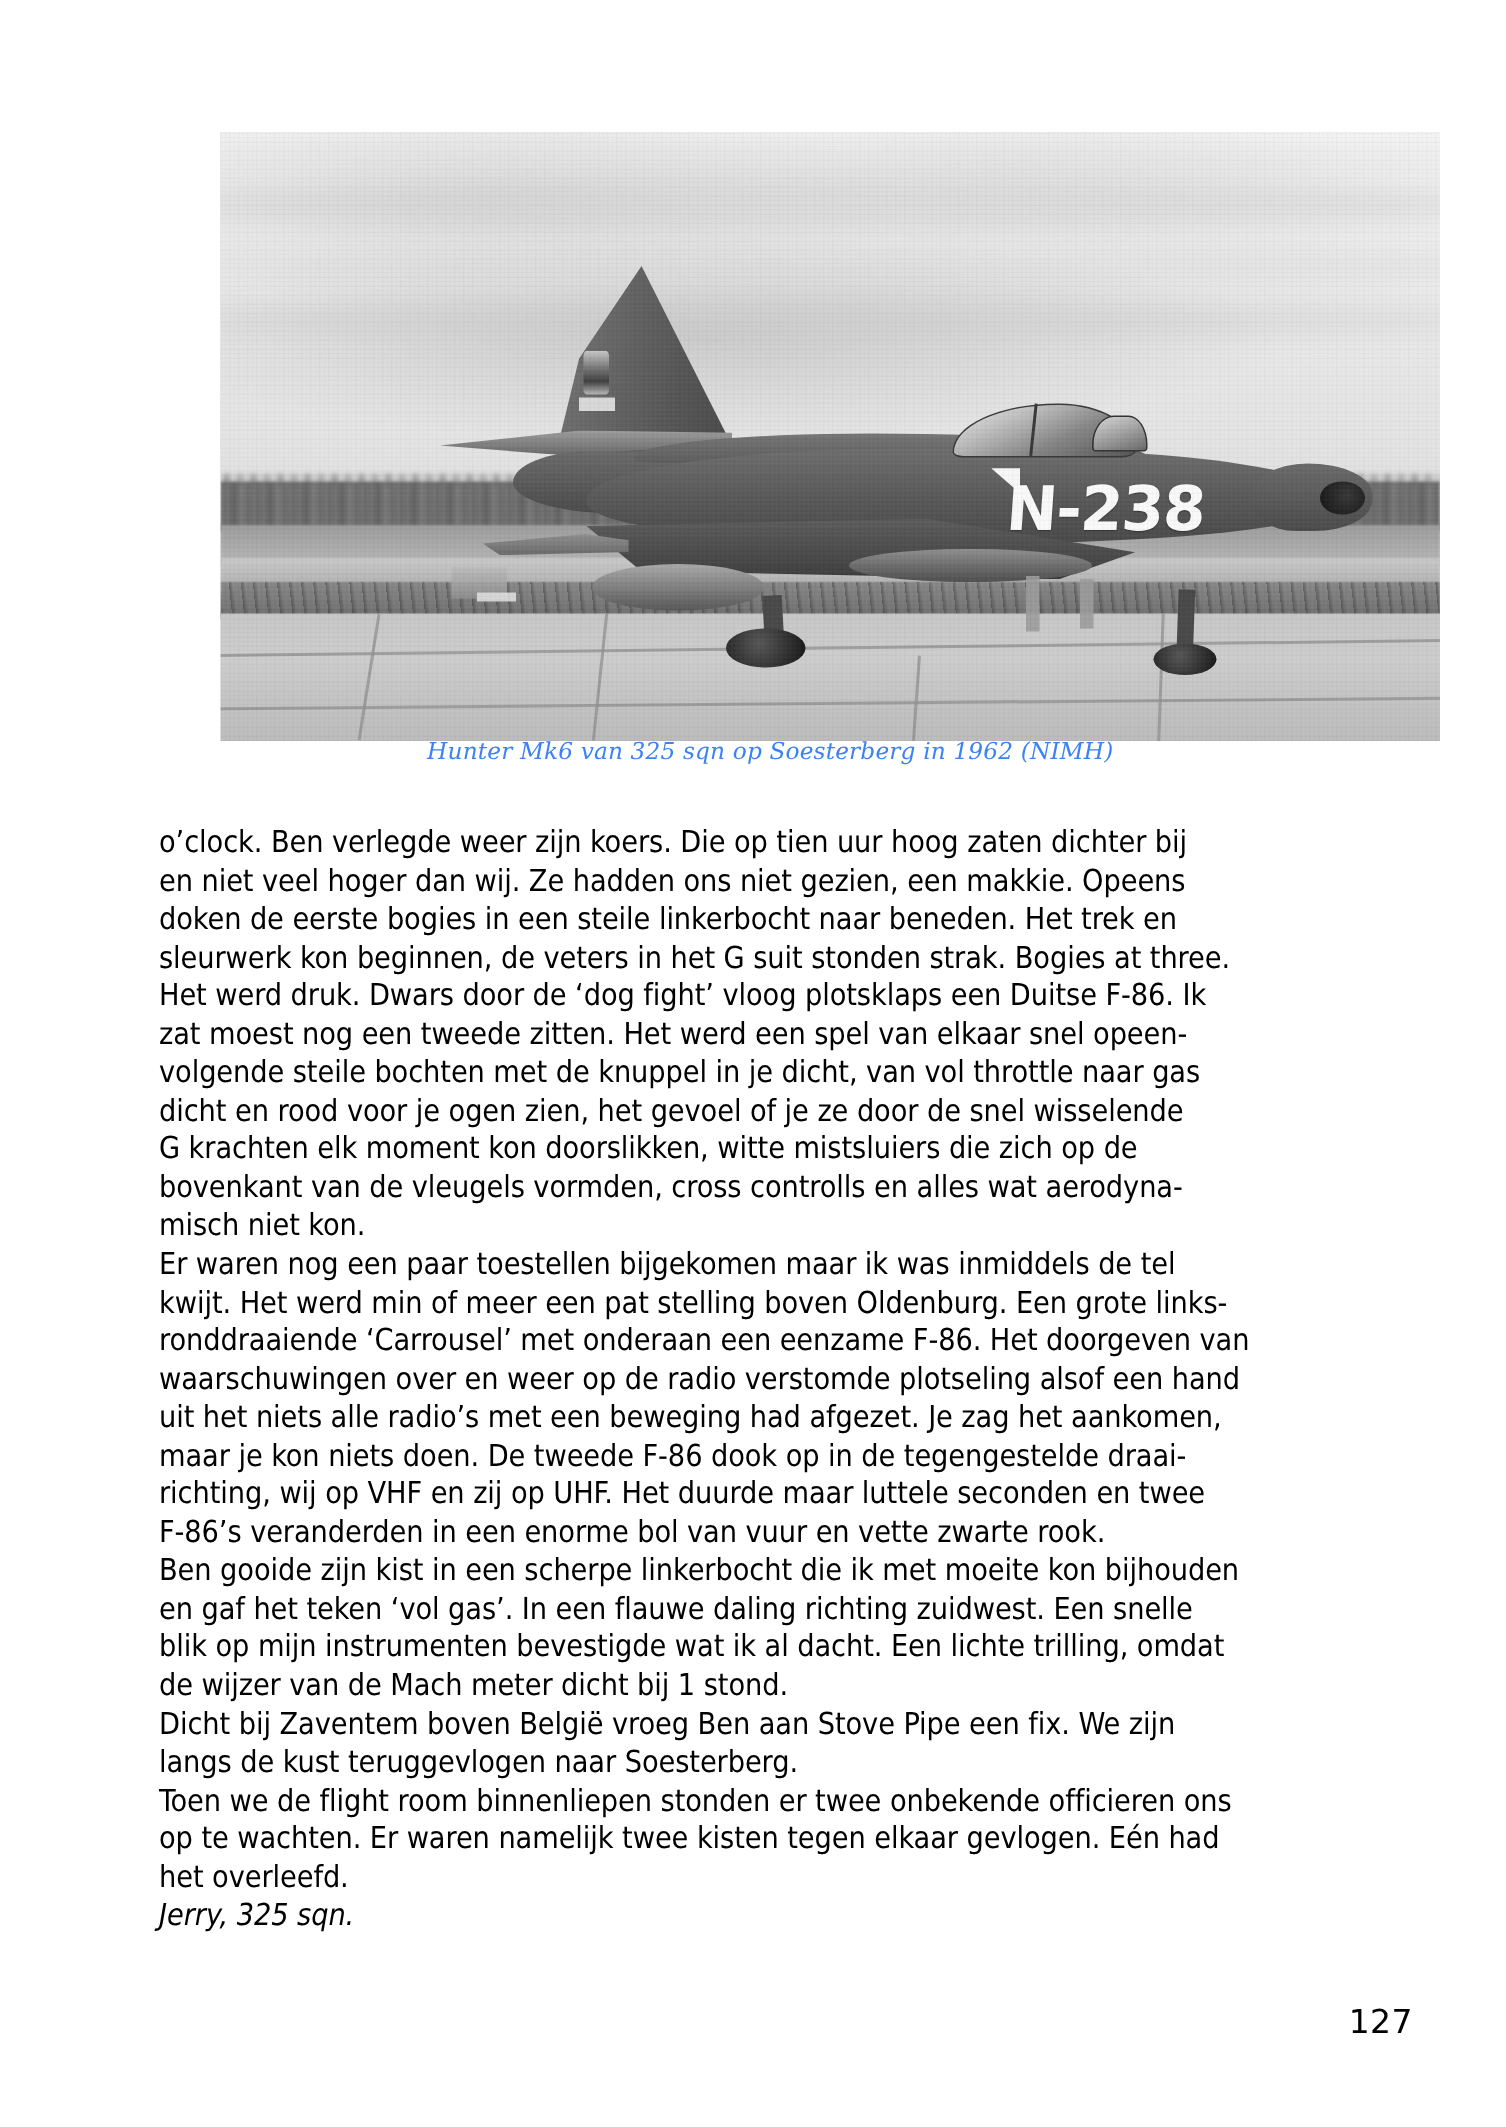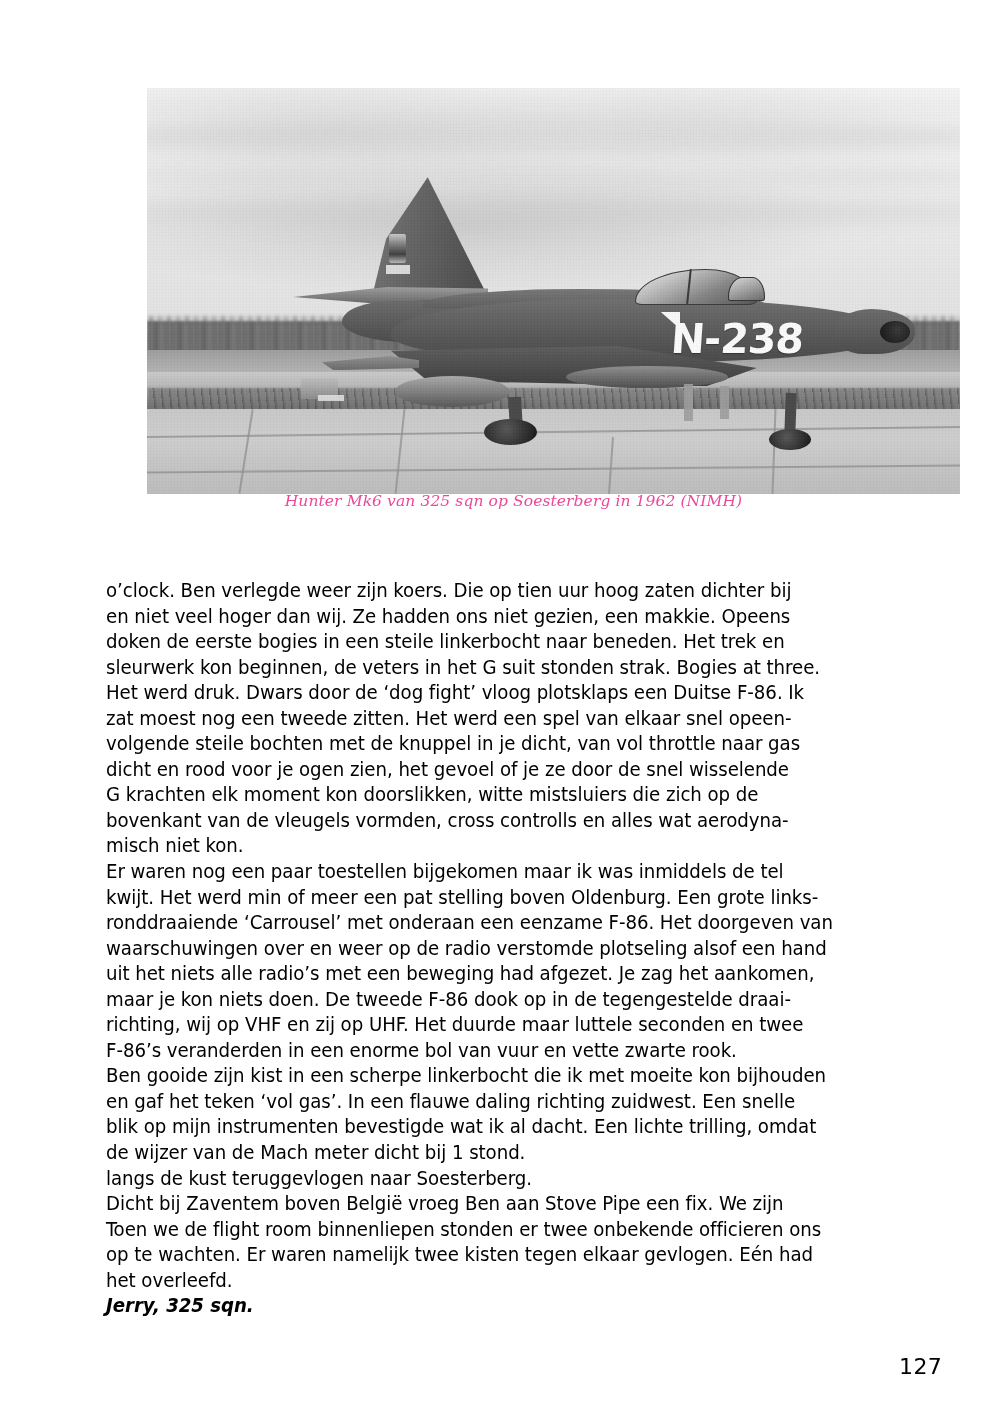--- a/index.html
+++ b/index.html
@@ -350,56 +350,54 @@
   
   .caption {
     position: absolute;
     left: 107px;
     top: 492px;
     width: 813px;
     text-align: center;
     font-family: "DejaVu Serif", serif;
     font-style: italic;
     font-size: 15.5px;
-    color: #ec4899;
+    color: #3b82f6;
     letter-spacing: .1px;
   }
 
   
   .body {
     position: absolute;
     left: 106px;
-    top: 578px;
+    top: 549px;
     width: 840px;
     font-family: "DejaVu Sans", sans-serif;
     font-size: 20.2px;
     font-stretch: condensed;
     line-height: 25.55px;
     color: #000000;
     letter-spacing: -0.05px;
   }
   .body .ln {
     display: block;
     white-space: nowrap;
   }
   .body .ln.sig {
     font-style: italic;
-    font-weight: bold;
   }
 
   
   .folio {
     position: absolute;
     right: 62px;
     top: 1336px;
     font-family: "DejaVu Sans", sans-serif;
     font-size: 22px;
     color: #000000;
     letter-spacing: .3px;
-    margin-top: 18px;
   }
 </style>
 </head>
 <body>
 
 <div class="page">
 
   <figure class="figure">
     <div class="photo">
 
@@ -478,22 +476,22 @@
     <span class="ln">ronddraaiende ‘Carrousel’ met onderaan een eenzame F-86. Het doorgeven van</span>
     <span class="ln">waarschuwingen over en weer op de radio verstomde plotseling alsof een hand</span>
     <span class="ln">uit het niets alle radio’s met een beweging had afgezet. Je zag het aankomen,</span>
     <span class="ln">maar je kon niets doen. De tweede F-86 dook op in de tegengestelde draai-</span>
     <span class="ln">richting, wij op VHF en zij op UHF. Het duurde maar luttele seconden en twee</span>
     <span class="ln">F-86’s veranderden in een enorme bol van vuur en vette zwarte rook.</span>
     <span class="ln">Ben gooide zijn kist in een scherpe linkerbocht die ik met moeite kon bijhouden</span>
     <span class="ln">en gaf het teken ‘vol gas’. In een flauwe daling richting zuidwest. Een snelle</span>
     <span class="ln">blik op mijn instrumenten bevestigde wat ik al dacht. Een lichte trilling, omdat</span>
     <span class="ln">de wijzer van de Mach meter dicht bij 1 stond.</span>
+    <span class="ln">Dicht bij Zaventem boven België vroeg Ben aan Stove Pipe een fix. We zijn</span>
     <span class="ln">langs de kust teruggevlogen naar Soesterberg.</span>
-    <span class="ln">Dicht bij Zaventem boven België vroeg Ben aan Stove Pipe een fix. We zijn</span>
     <span class="ln">Toen we de flight room binnenliepen stonden er twee onbekende officieren ons</span>
     <span class="ln">op te wachten. Er waren namelijk twee kisten tegen elkaar gevlogen. Eén had</span>
     <span class="ln">het overleefd.</span>
     <span class="ln sig">Jerry, 325 sqn.</span>
   </div>
 
   <div class="folio">127</div>
 
 </div>
 

